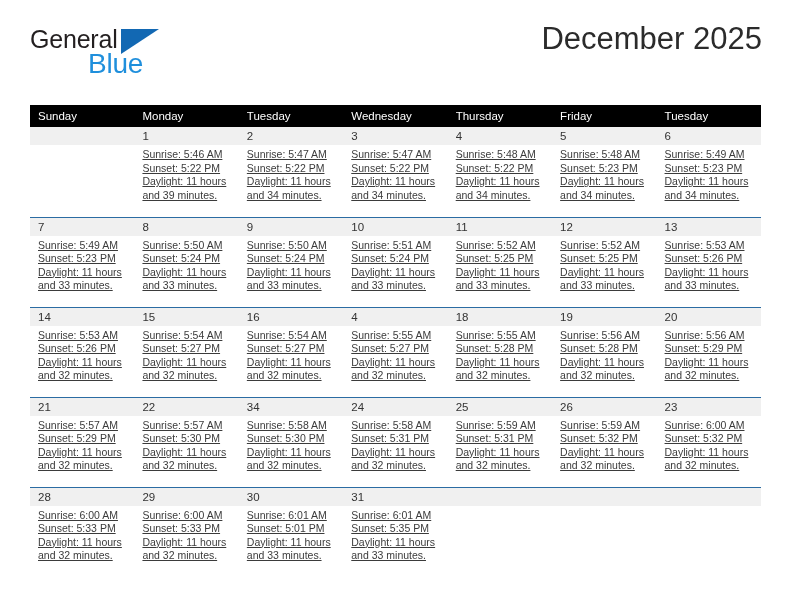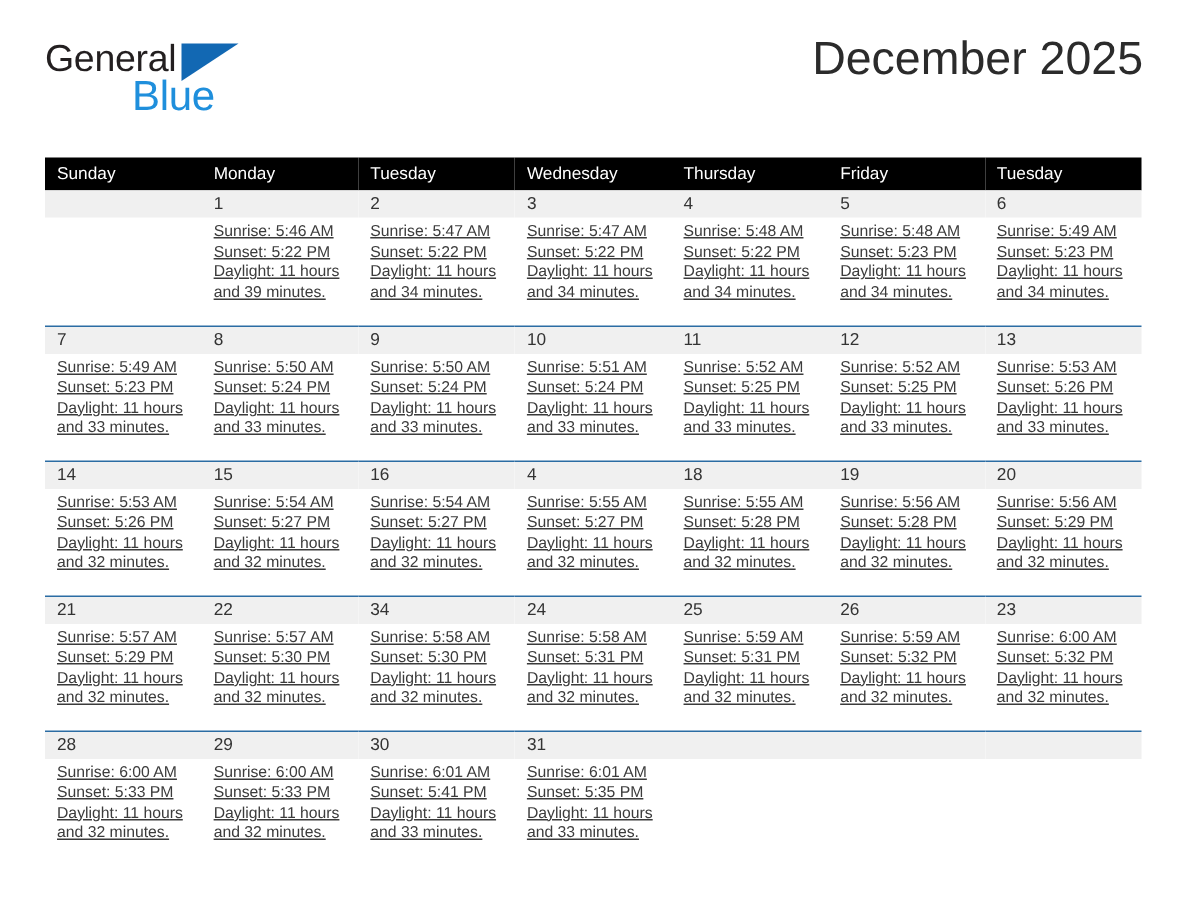--- a/index.html
+++ b/index.html
@@ -456,21 +456,21 @@
               <div>Sunrise: 6:00 AM</div>
               <div>Sunset: 5:33 PM</div>
               <div>Daylight: 11 hours</div>
               <div>and 32 minutes.</div>
             </div>
           </td>
           <td>
             <div class="daynum-band">30</div>
             <div class="cell-body">
               <div>Sunrise: 6:01 AM</div>
-              <div>Sunset: 5:41 PM</div>
+              <div>Sunset: 5:01 PM</div>
               <div>Daylight: 11 hours</div>
               <div>and 33 minutes.</div>
             </div>
           </td>
           <td>
             <div class="daynum-band">31</div>
             <div class="cell-body">
               <div>Sunrise: 6:01 AM</div>
               <div>Sunset: 5:35 PM</div>
               <div>Daylight: 11 hours</div>

